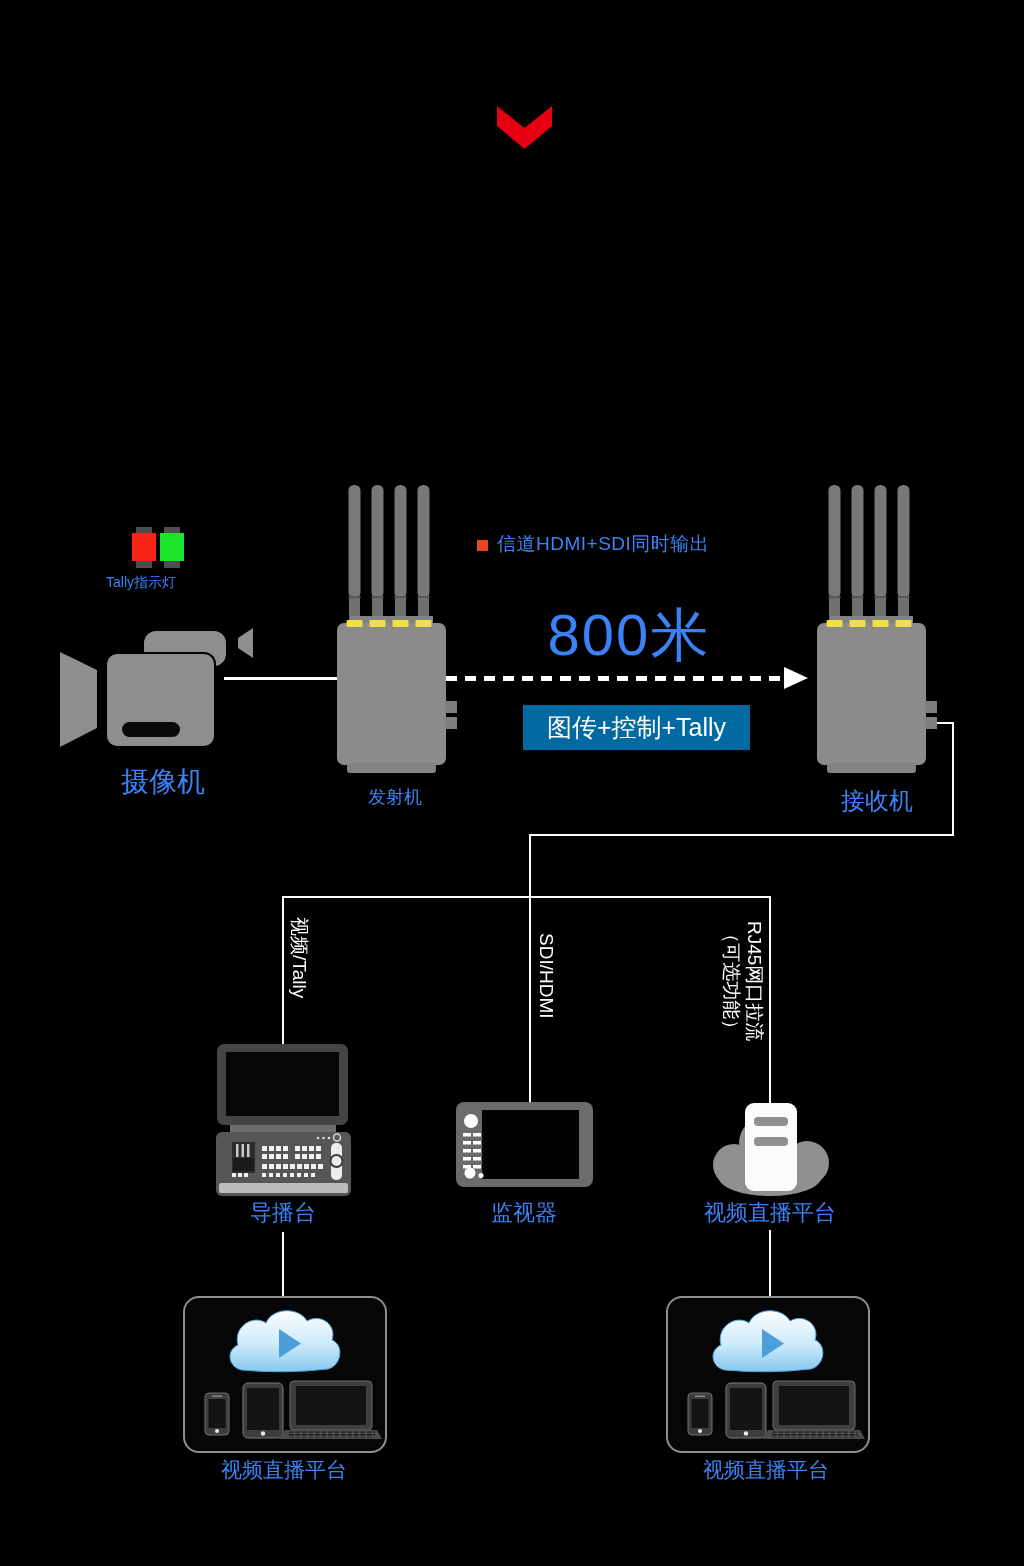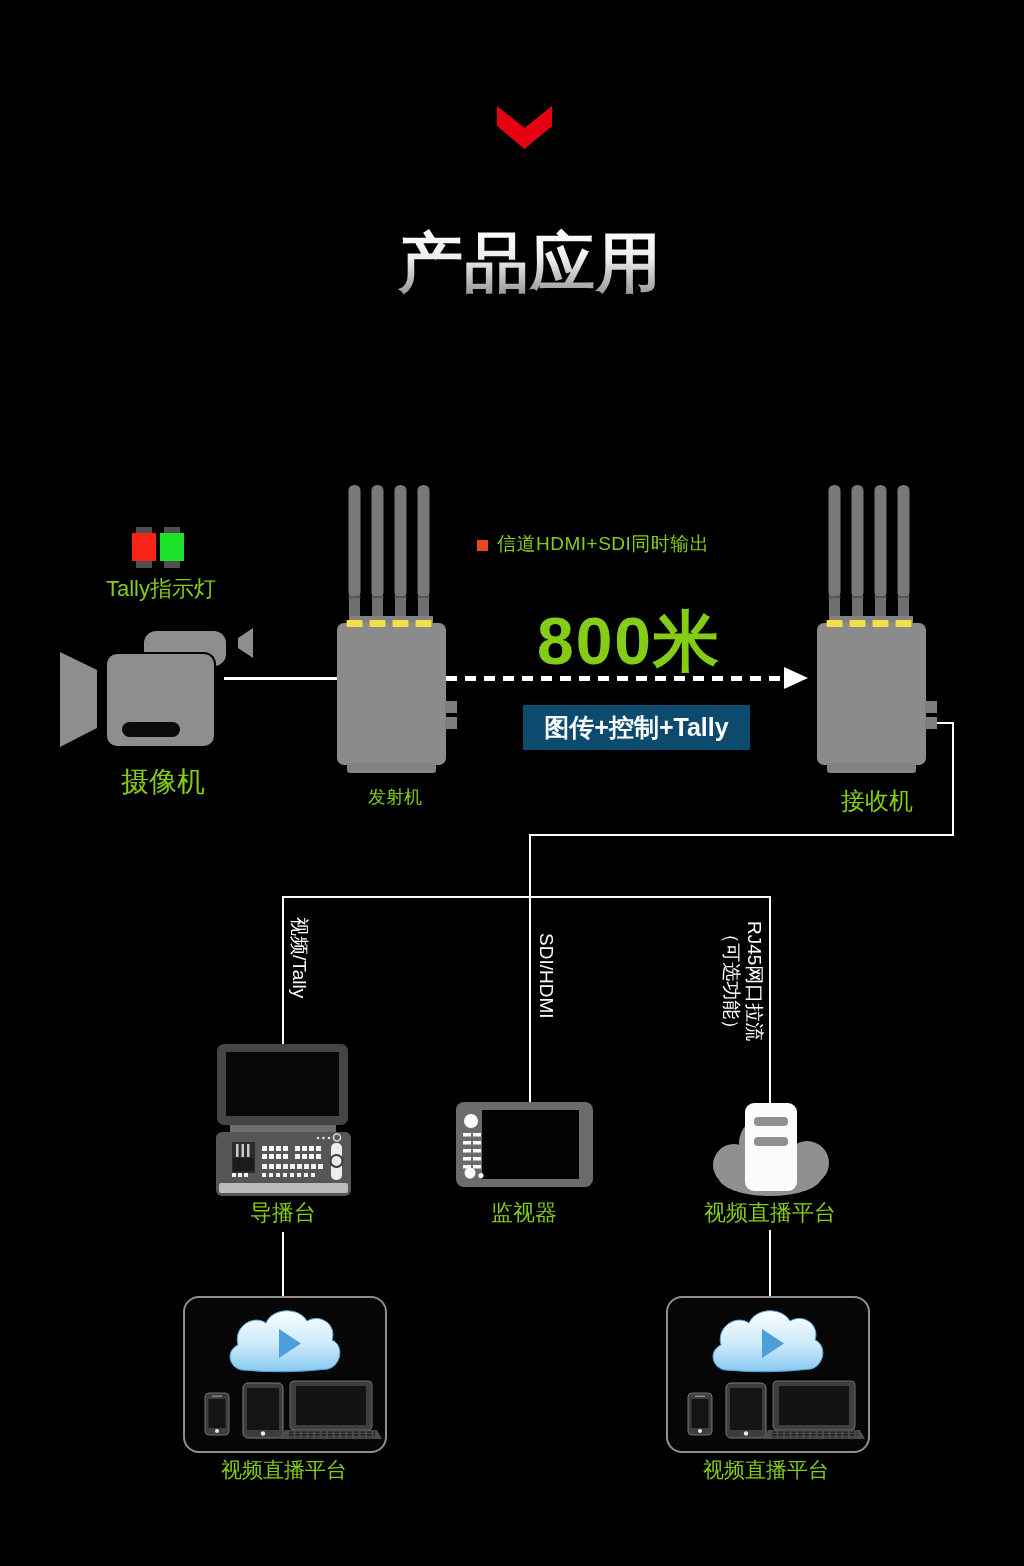--- a/index.html
+++ b/index.html
@@ -1,29 +1,29 @@
 <!DOCTYPE html>
 <html><head>
 <meta charset="utf-8">
 <style>
   html,body{margin:0;padding:0;background:#000;}
   #canvas{position:relative;width:1024px;height:1566px;background:#000;overflow:hidden;
           font-family:"Liberation Sans",sans-serif;}
   .abs{position:absolute;}
-  .lbl{position:absolute;color:#84cc16;white-space:nowrap;font-family:"Liberation Sans",sans-serif;}
+  .lbl{position:absolute;color:#3b82f6;white-space:nowrap;font-family:"Liberation Sans",sans-serif;}
   .center{transform:translateX(-50%);}
   .wline{position:absolute;background:#fff;}
   .vlabel{position:absolute;transform-origin:0 0;transform:rotate(90deg);color:#fff;
           font-size:19px;line-height:23px;white-space:nowrap;}
   #title{left:530px;top:219px;font-size:65px;font-weight:700;letter-spacing:1px;
          background:linear-gradient(180deg,#ffffff 12%,#ededed 45%,#8a8a8a 92%);
          -webkit-background-clip:text;background-clip:text;color:transparent;}
-  #distance{left:629px;top:597px;font-size:66px;font-weight:700;letter-spacing:2px;}
-  #payload{left:523px;top:705px;width:227px;height:45px;background:#0c4a6e;
-           display:flex;align-items:center;justify-content:center;color:#fff;font-size:25px;font-weight:bold;}
+  #distance{left:629px;top:597px;font-size:58px;font-weight:400;letter-spacing:2px;}
+  #payload{left:523px;top:705px;width:227px;height:45px;background:#0369a1;
+           display:flex;align-items:center;justify-content:center;color:#fff;font-size:25px;}
   #channel-note{left:497px;top:531px;font-size:19px;letter-spacing:0.5px;}
   #bullet{left:477px;top:540px;width:11px;height:11px;background:#e8481f;}
   .tally-sq{position:absolute;width:24px;height:28px;}
   .tally-tab{position:absolute;width:16px;height:8px;background:#4f4f4f;}
   #dash-line{left:446px;top:676px;width:340px;height:4.5px;
              background:repeating-linear-gradient(90deg,#fff 0 11px,transparent 11px 19px);}
   #arrow-head{left:784px;top:667px;width:0;height:0;border-top:11px solid transparent;
               border-bottom:11px solid transparent;border-left:24px solid #fff;}
   .plat-box{position:absolute;top:1296px;width:200px;height:153px;border:2px solid #8f8f8f;
             border-radius:16px;background:#060606;}
@@ -91,31 +91,30 @@
           <polygon points="100,131 192,131 197,140 95,140" fill="#4c4c4c"></polygon>
           <rect x="103" y="132.5" width="87" height="6" fill="url(#keysp)"></rect>
         </g>
       </symbol>
     </defs>
   </svg>
 
   <svg class="abs" id="chevron" style="left:497px;top:106px" width="55" height="43" viewBox="0 0 55 43">
     <polygon points="0,0 27.5,22 55,0 55,20 27.5,43 0,20" fill="#e60012"></polygon>
   </svg>
-  <div class="lbl center" id="title">产品应用</div>
 
   <div>
     <div class="tally-tab" style="left:136px;top:527px"></div>
     <div class="tally-tab" style="left:136px;top:560px"></div>
     <div class="tally-tab" style="left:164px;top:527px"></div>
     <div class="tally-tab" style="left:164px;top:560px"></div>
     <div class="tally-sq" style="left:132px;top:533px;background:#fa2318"></div>
     <div class="tally-sq" style="left:160px;top:533px;background:#1ce32a"></div>
   </div>
-  <div class="lbl" style="left:106px;top:574px;font-size:22px">Tally指示灯</div>
+  <div class="lbl" style="left:106px;top:574px;font-size:14px">Tally指示灯</div>
 
   <svg class="abs" style="left:60px;top:625px" width="195" height="125" viewBox="0 0 195 125">
     <polygon points="0,27 37,45 37,103 0,122" fill="#8e8e8e"></polygon>
     <rect x="83" y="5" width="84" height="37" rx="13" fill="#8e8e8e" stroke="#000" stroke-width="2"></rect>
     <polygon points="178,13 193,3 193,33 178,23" fill="#8e8e8e"></polygon>
     <rect x="46" y="28" width="109" height="94" rx="11" fill="#8e8e8e" stroke="#000" stroke-width="2"></rect>
     <rect x="62" y="97" width="58" height="15" rx="7.5" fill="#0a0a0a"></rect>
   </svg>
   <div class="lbl" style="left:162px;top:763px;font-size:24px"></div>
   <div class="lbl center" style="left:163px;top:763px;font-size:28px">摄像机</div>

